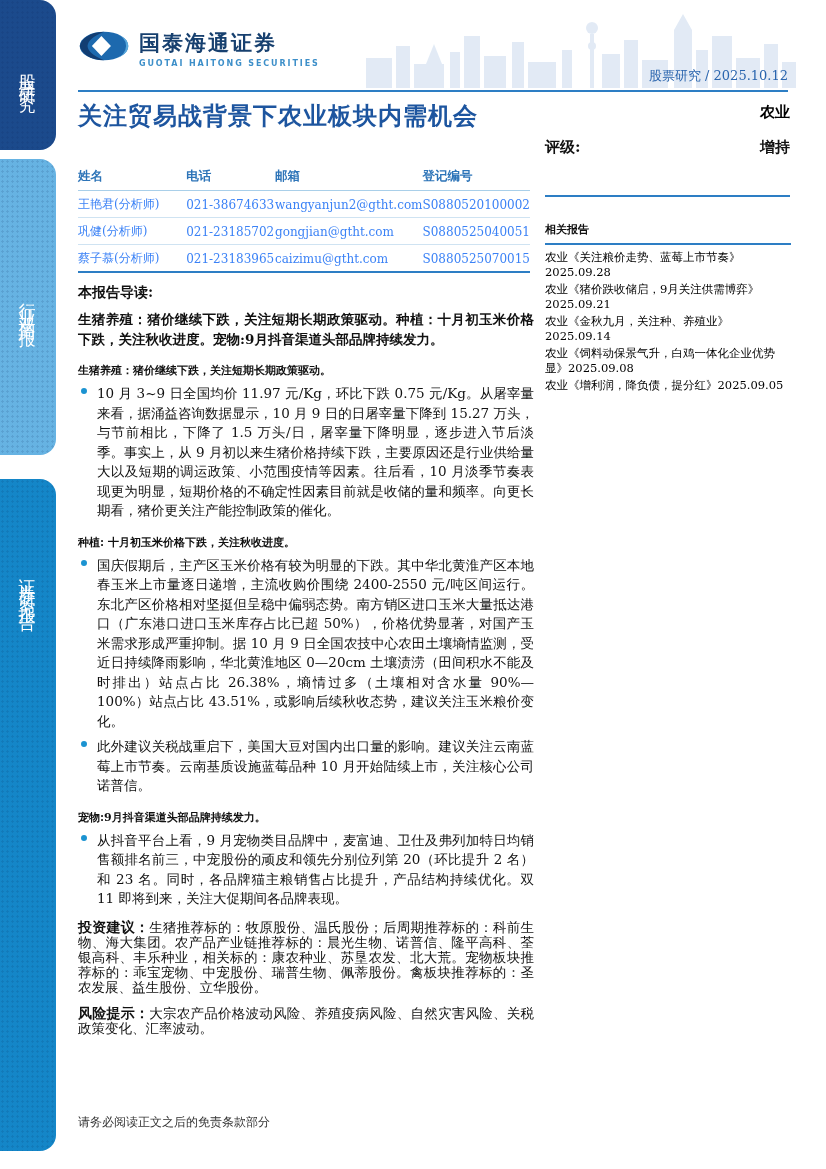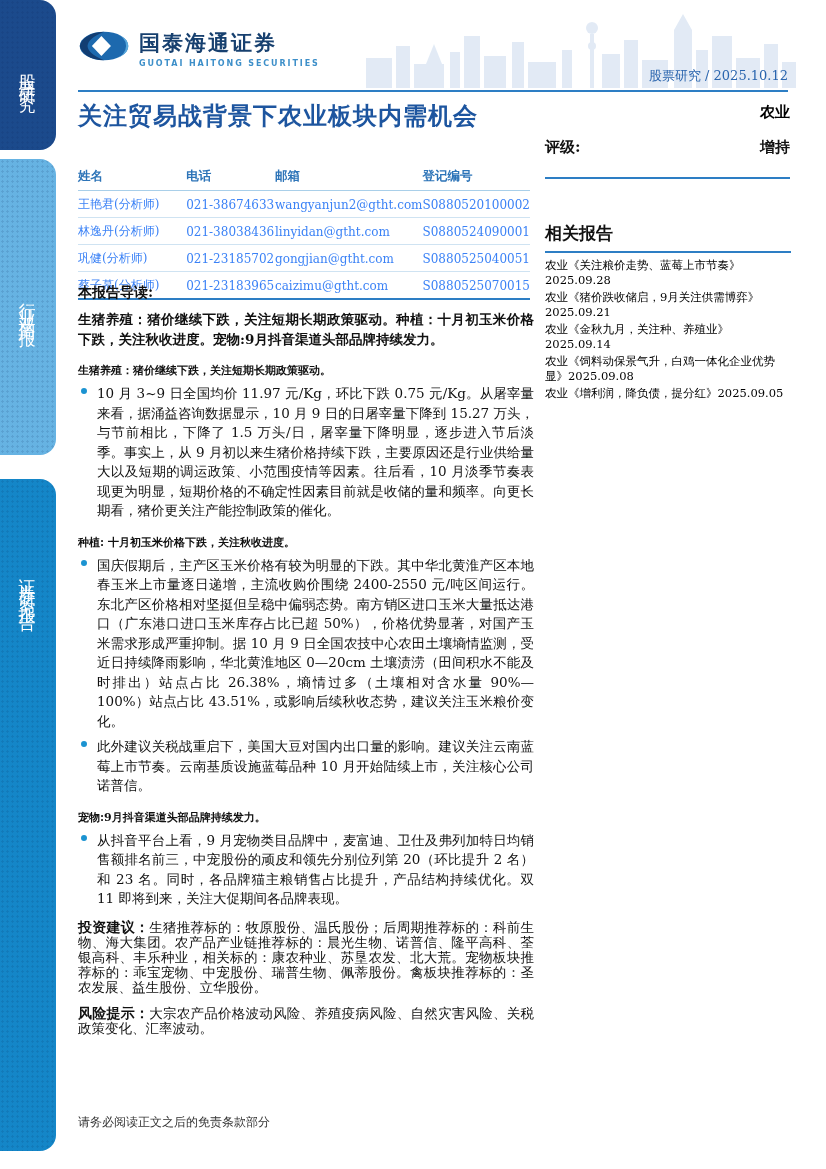--- a/index.html
+++ b/index.html
@@ -39,23 +39,23 @@
   .brand-en { font-size:8px; font-weight:bold; color:#3d8fc9; letter-spacing:1.9px; margin-top:2px;
               font-family:"DejaVu Sans","Liberation Sans",sans-serif; }
   .header-meta { position:absolute; right:38px; top:67px; font-size:13px; color:#2a65ae; }
   .header-rule { position:absolute; left:78px; top:90px; width:710px; height:2px; background:#2d7ec4; }
   .doc-title { position:absolute; left:78px; top:100px; font-size:24px; font-weight:bold;
                color:#1d559f; letter-spacing:1px; }
   
   .industry { position:absolute; right:36px; top:103px; font-size:15px; font-weight:bold; color:#000;margin-left:22px; }
   .rating { position:absolute; left:545px; top:138px; width:245px;
             display:flex; justify-content:space-between; font-size:15px; font-weight:bold;
-            padding-bottom:20px; border-bottom:2px solid #2d7ec4; }
+            padding-bottom:38px; border-bottom:2px solid #2d7ec4; }
   .related { position:absolute; left:545px; top:222px; width:246px; }
-  .related-h { font-size:17px; font-weight:bold; padding-bottom:6px;
+  .related-h { font-size:11px; font-weight:bold; padding-bottom:6px;
                border-bottom:2px solid #2d7ec4; margin-bottom:5px; }
   .related-item { font-size:11.5px; line-height:14.5px; margin-bottom:3px; color:#000; }
   
   .analysts { position:absolute; left:78px; top:166px; width:452px; }
   table { width:100%; border-collapse:collapse; }
   th { font-size:12.5px; color:#2d74b8; text-align:left; font-weight:bold;
        padding:2px 0 5px 0; border-bottom:1px solid #a9cfe9; }
   td { font-size:12px; padding:5px 0 4px 0; border-bottom:1px solid #cfe3f2; color:#3b82f6; }
   tr:last-child td { border-bottom:2px solid #2d7ec4; }
   
@@ -152,26 +152,20 @@
         </tr>
       </thead>
       <tbody>
         <tr>
           <td>王艳君(分析师)</td>
           <td>021-38674633</td>
           <td>wangyanjun2@gtht.com</td>
           <td>S0880520100002</td>
         </tr>
         <tr>
-          <td>林逸丹(分析师)</td>
-          <td>021-38038436</td>
-          <td>linyidan@gtht.com</td>
-          <td>S0880524090001</td>
-        </tr>
-        <tr>
           <td>巩健(分析师)</td>
           <td>021-23185702</td>
           <td>gongjian@gtht.com</td>
           <td>S0880525040051</td>
         </tr>
         <tr>
           <td>蔡子慕(分析师)</td>
           <td>021-23183965</td>
           <td>caizimu@gtht.com</td>
           <td>S0880525070015</td>

